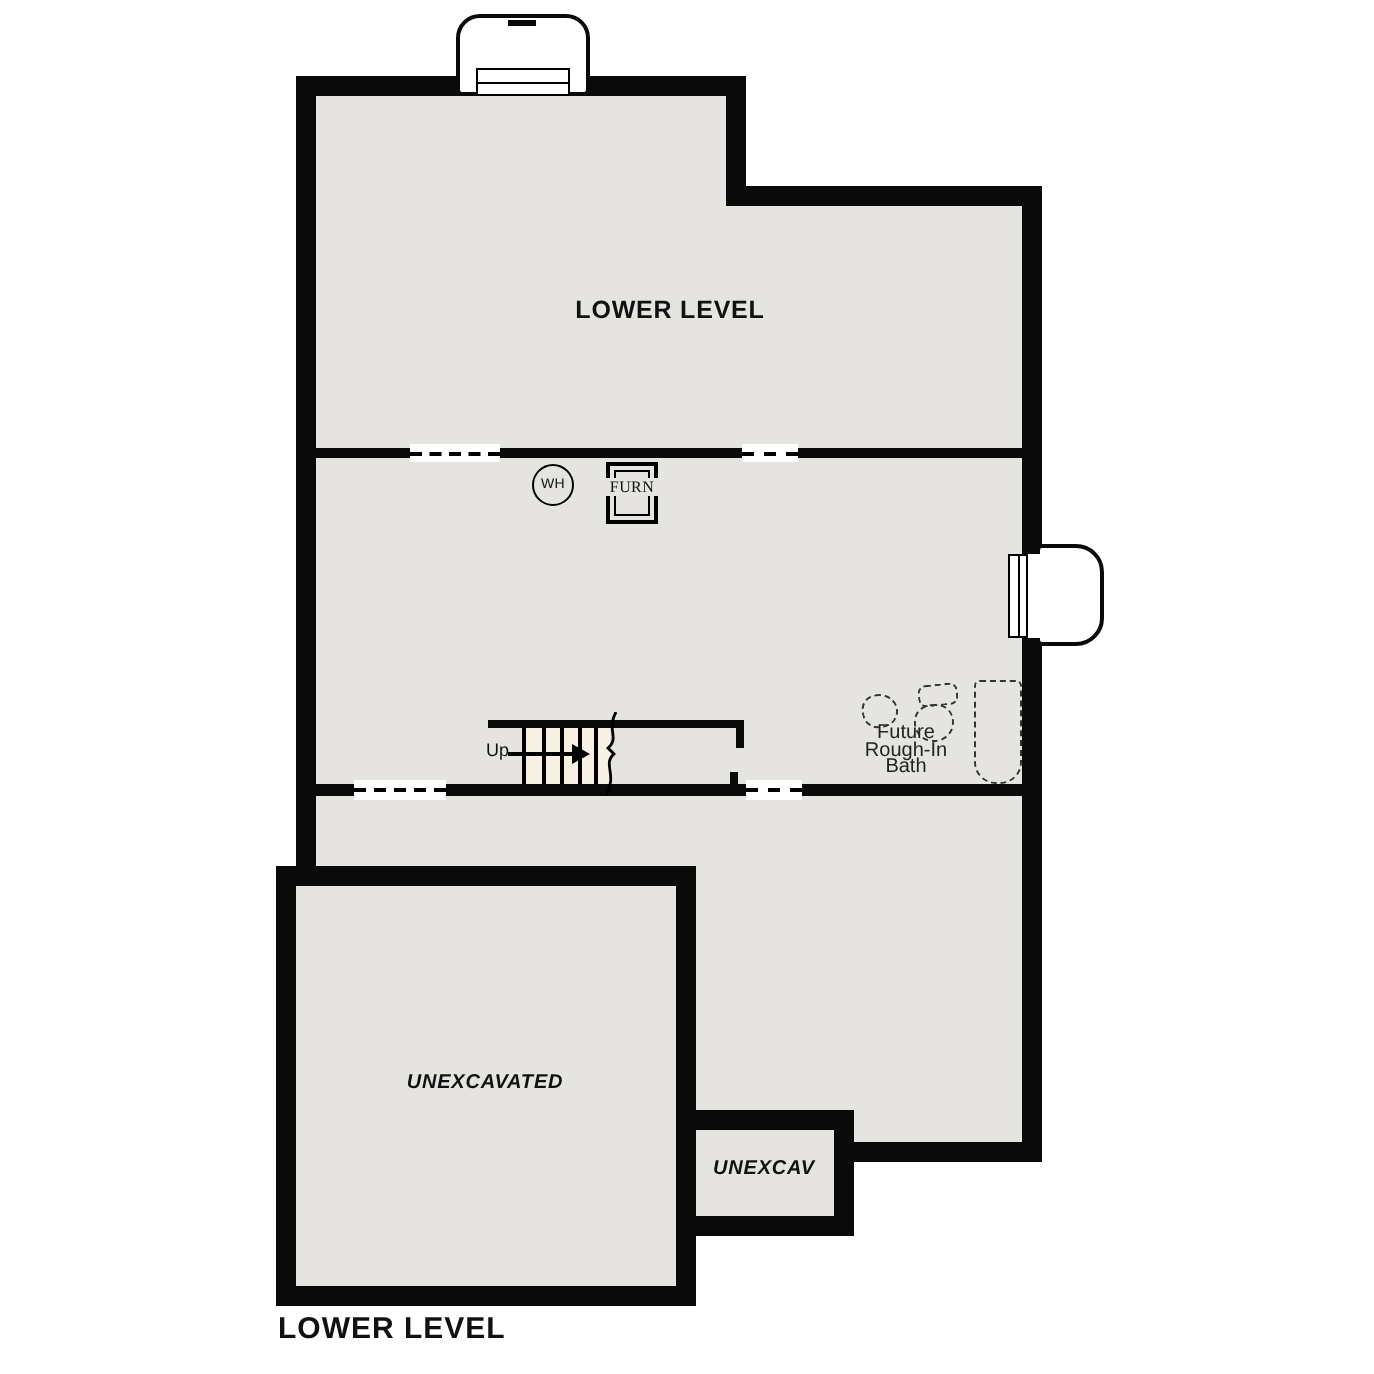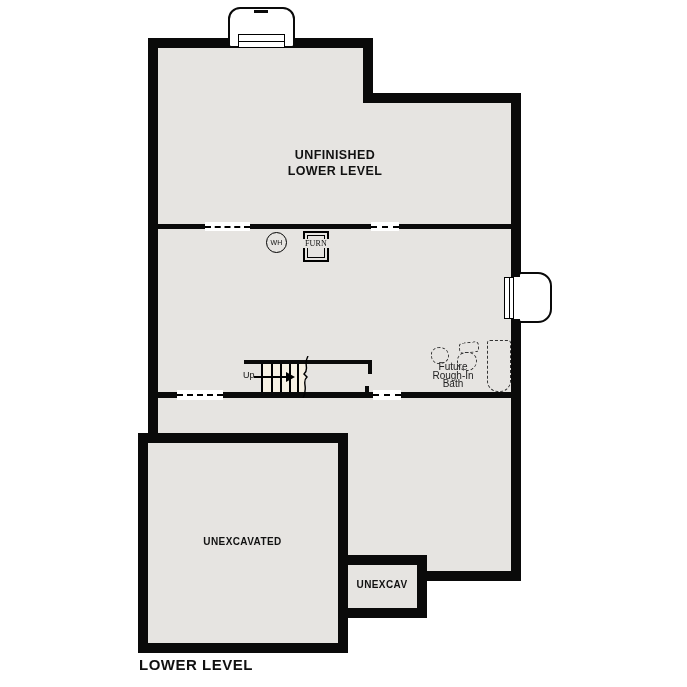--- a/index.html
+++ b/index.html
@@ -17,21 +17,21 @@
   .abs{position:absolute;}
   .fill{position:absolute;background:var(--floor);}
   .wall{position:absolute;background:var(--wall);}
   .opening{position:absolute;background:var(--background);}
   .opening::after{
     content:"";position:absolute;left:0;right:0;top:50%;margin-top:-1px;
     border-top:2px dashed var(--line);
   }
   .label{position:absolute;color:#111;white-space:nowrap;}
   .room-label{font-weight:bold;font-size:12.5px;line-height:16px;letter-spacing:.4px;text-align:center;}
-  .small-room-label{font-weight:bold;font-size:10px;letter-spacing:.4px;text-align:center;}
+  .small-room-label{font-weight:bold;font-size:10px;letter-spacing:.4px;text-align:center;font-style:italic;}
   .plan-title{font-weight:bold;font-size:15px;letter-spacing:.5px;}
   .bath-label{font-size:10px;line-height:8.5px;text-align:center;color:#222;}
   .wh{
     position:absolute;left:266px;top:232px;width:21px;height:21px;border-radius:50%;
     border:1.5px solid var(--line);box-sizing:border-box;
     display:flex;align-items:center;justify-content:center;
     font-size:7px;color:#111;letter-spacing:.2px;
   }
   .furn-outer{
     position:absolute;left:303px;top:231px;width:26px;height:31px;
@@ -124,21 +124,20 @@
     <div class="furn-inner"></div>
   </div>
   <div class="furn-label label">FURN</div>
 
   <div class="dash-fixture" style="left:431px;top:347px;width:18px;height:17px;border-radius:45% 55% 50% 48%;transform:rotate(-8deg);"></div>
   <div class="dash-fixture" style="left:459px;top:342px;width:20px;height:11px;border-radius:4px;transform:rotate(-6deg);"></div>
   <div class="dash-fixture" style="left:457px;top:352px;width:20px;height:19px;border-radius:50% 50% 55% 55%;transform:rotate(-4deg);"></div>
   <div class="dash-fixture" style="left:487px;top:340px;width:24px;height:52px;border-radius:3px 3px 11px 11px;"></div>
 
   <div class="label room-label" style="left:240px;top:147px;width:190px;">
-    <div>UNFINISHED</div>
     <div>LOWER LEVEL</div>
   </div>
 
   <div class="label bath-label" style="left:425px;top:363px;width:56px;">
     <div>Future</div>
     <div>Rough-In</div>
     <div>Bath</div>
   </div>
 
   <div class="label small-room-label" style="left:165px;top:536px;width:155px;">UNEXCAVATED</div>

